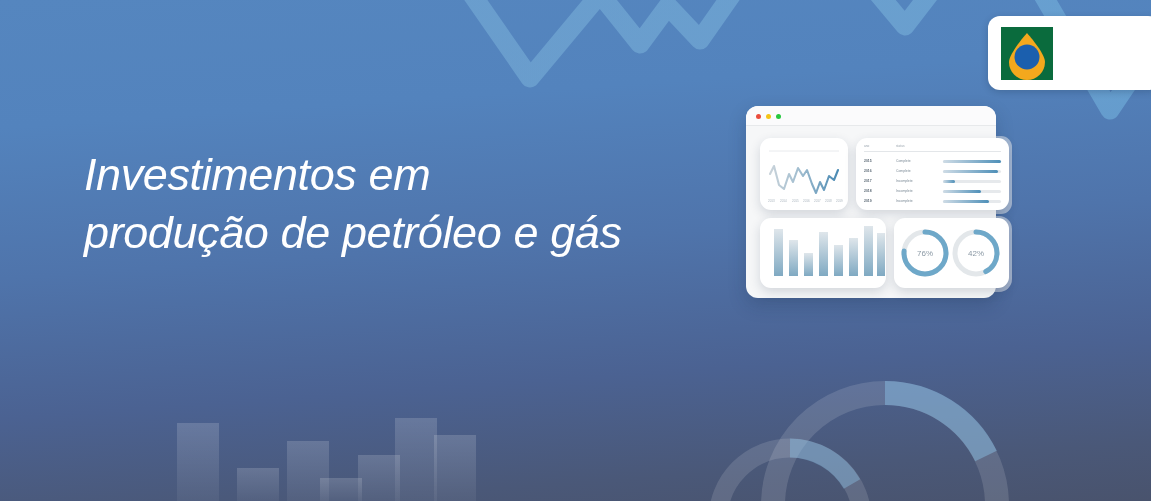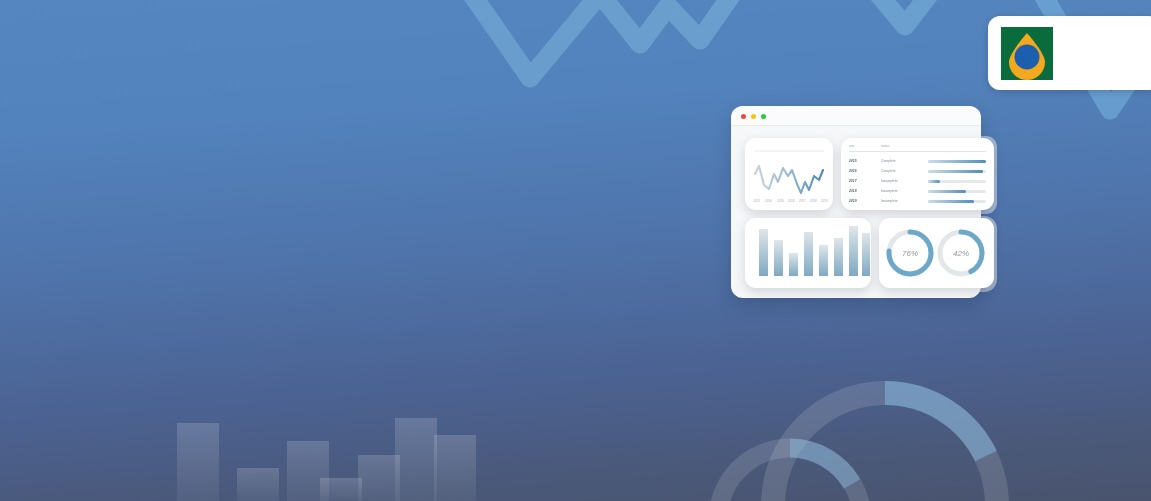--- a/index.html
+++ b/index.html
@@ -41,21 +41,21 @@
   }
   .logo-mark { width:52px; height:53px; flex:0 0 auto; }
   .logo-word {
     font-family:"Liberation Serif", serif;
     font-size:54px; line-height:54px;
     color:#111111; letter-spacing:-1px;
     margin-top:-4px; font-weight:400;
   }
 
   
-  .dash { position:absolute; left:731px; top:106px; width:270px; height:196px;font-style:italic; }
+  .dash { position:absolute; left:746px; top:106px; width:270px; height:196px; }
 
   .win {
     position:absolute; left:0; top:0; width:250px; height:192px;
     background:#f6f7f8; border-radius:12px;
     box-shadow:0 7px 18px rgba(25,40,70,0.22);
   }
   .win-bar { position:absolute; left:0; top:0; width:100%; height:20px; border-radius:12px 12px 0 0; background:#fbfbfc; }
   .win-bar:after{ content:""; position:absolute; left:0; bottom:0; width:100%; height:1px; background:#e7e9eb; }
   .dot { position:absolute; top:8px; width:5px; height:5px; border-radius:50%; }
   .dot.r { left:10px; background:#eb4d3d; }
@@ -115,20 +115,22 @@
     </g>
 
     <g fill="none">
       <circle cx="885" cy="505" r="112" stroke="#ffffff" stroke-width="24" opacity="0.13"></circle>
       <path d="M885,393 a112,112 0 0 1 101,63" stroke="#8cc3e8" stroke-width="24" opacity="0.45" fill="none"></path>
       <circle cx="790" cy="520" r="72" stroke="#ffffff" stroke-width="19" opacity="0.13"></circle>
       <path d="M790,448 a72,72 0 0 1 62,36" stroke="#8cc3e8" stroke-width="19" opacity="0.40" fill="none"></path>
     </g>
   </svg>
 
+  <h1 class="headline">Investimentos em
+produção de petróleo e gás</h1>
 
   <div class="logo-plate">
     <svg class="logo-mark" viewBox="0 0 52 53">
       <rect x="0" y="0" width="52" height="53" fill="#0a6b3d"></rect>
       <path d="M26 6 C26 6, 44 26, 44 35 A18 18 0 0 1 8 35 C8 26, 26 6, 26 6 Z" fill="#f4a81d"></path>
       <circle cx="26" cy="30" r="12.5" fill="#1b5fae"></circle>
     </svg>
   </div>
 
   <div class="dash">

